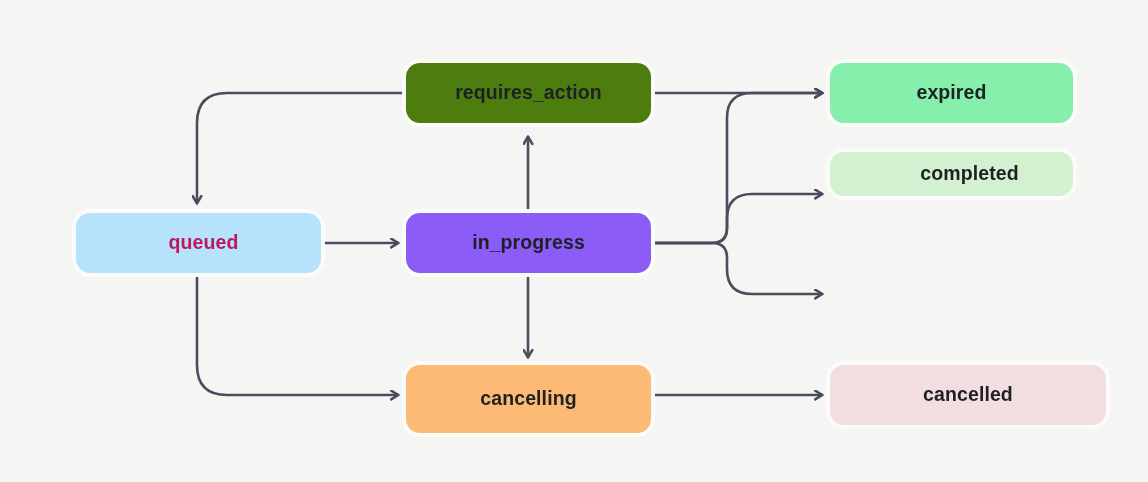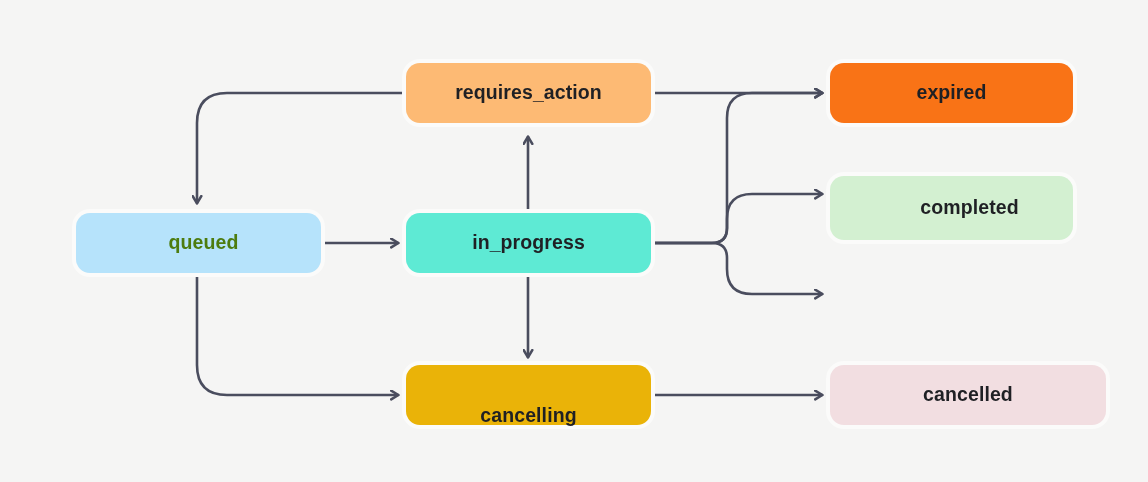--- a/index.html
+++ b/index.html
@@ -72,40 +72,40 @@
 
       <path d="M 655 243 L 712 243 Q 727 243 727 228 L 727 219 Q 727 194 752 194 L 822 194" marker-end="url(#arrowhead)"></path>
 
       <path d="M 655 243 L 712 243 Q 727 243 727 258 L 727 269 Q 727 294 752 294 L 822 294" marker-end="url(#arrowhead)"></path>
 
       <path d="M 655 395 L 822 395" marker-end="url(#arrowhead)"></path>
     </g>
   </svg>
 
   <div class="node" style="left: 76px; top: 213px; width: 245px; height: 60px; background: rgb(182, 227, 251);">
-    <span class="node-label" style="color: #4d7c0f; margin-left: 10px;">queued</span>
+    <span class="node-label" style="color: #be185d; margin-left: 10px;">queued</span>
   </div>
 
-  <div class="node" style="left: 406px; top: 63px; width: 245px; height: 60px; background: #fdba74;">
+  <div class="node" style="left: 406px; top: 63px; width: 245px; height: 60px; background: #4d7c0f;">
     <span class="node-label" style="color: rgb(31, 32, 36);">requires_action</span>
   </div>
 
-  <div class="node" style="left: 406px; top: 213px; width: 245px; height: 60px; background: #5eead4;">
+  <div class="node" style="left: 406px; top: 213px; width: 245px; height: 60px; background: #8b5cf6;">
     <span class="node-label" style="color: rgb(31, 32, 36);">in_progress</span>
   </div>
 
-  <div class="node" style="left: 406px; top: 365px; width: 245px; height: 60px; background: #eab308; align-items: flex-end;">
+  <div class="node" style="left: 406px; top: 365px; width: 245px; height: 68px; background: #fdba74;">
     <span class="node-label" style="color: rgb(31, 32, 36);">cancelling</span>
   </div>
 
-  <div class="node" style="left: 830px; top: 63px; width: 243px; height: 60px; background: #f97316;">
+  <div class="node" style="left: 830px; top: 63px; width: 243px; height: 60px; background: #86efac;">
     <span class="node-label" style="color: rgb(31, 32, 36);">expired</span>
   </div>
 
-  <div class="node" style="left: 830px; top: 176px; width: 243px; height: 64px; background: rgb(211, 240, 209); padding-left: 36px;">
+  <div class="node" style="left: 830px; top: 152px; width: 243px; height: 44px; background: rgb(211, 240, 209); padding-left: 36px;">
     <span class="node-label" style="color: rgb(31, 32, 36);">completed</span>
   </div>
 
 
   <div class="node" style="left: 830px; top: 365px; width: 276px; height: 60px; background: rgb(242, 222, 225);">
     <span class="node-label" style="color: rgb(31, 32, 36);">cancelled</span>
   </div>
 
 </div>
 

